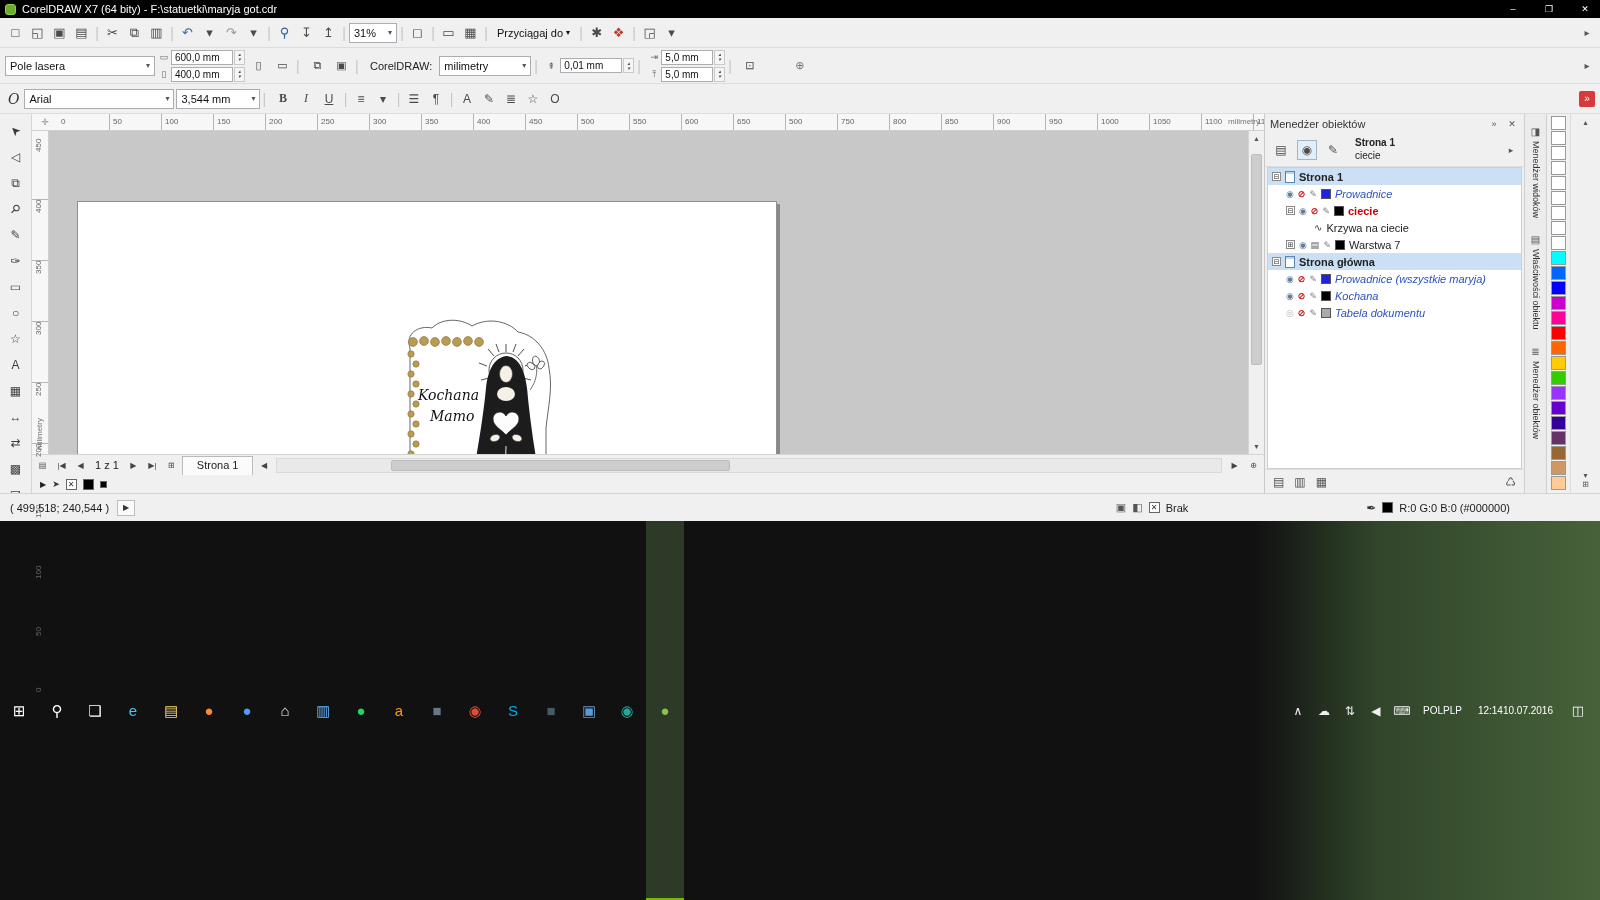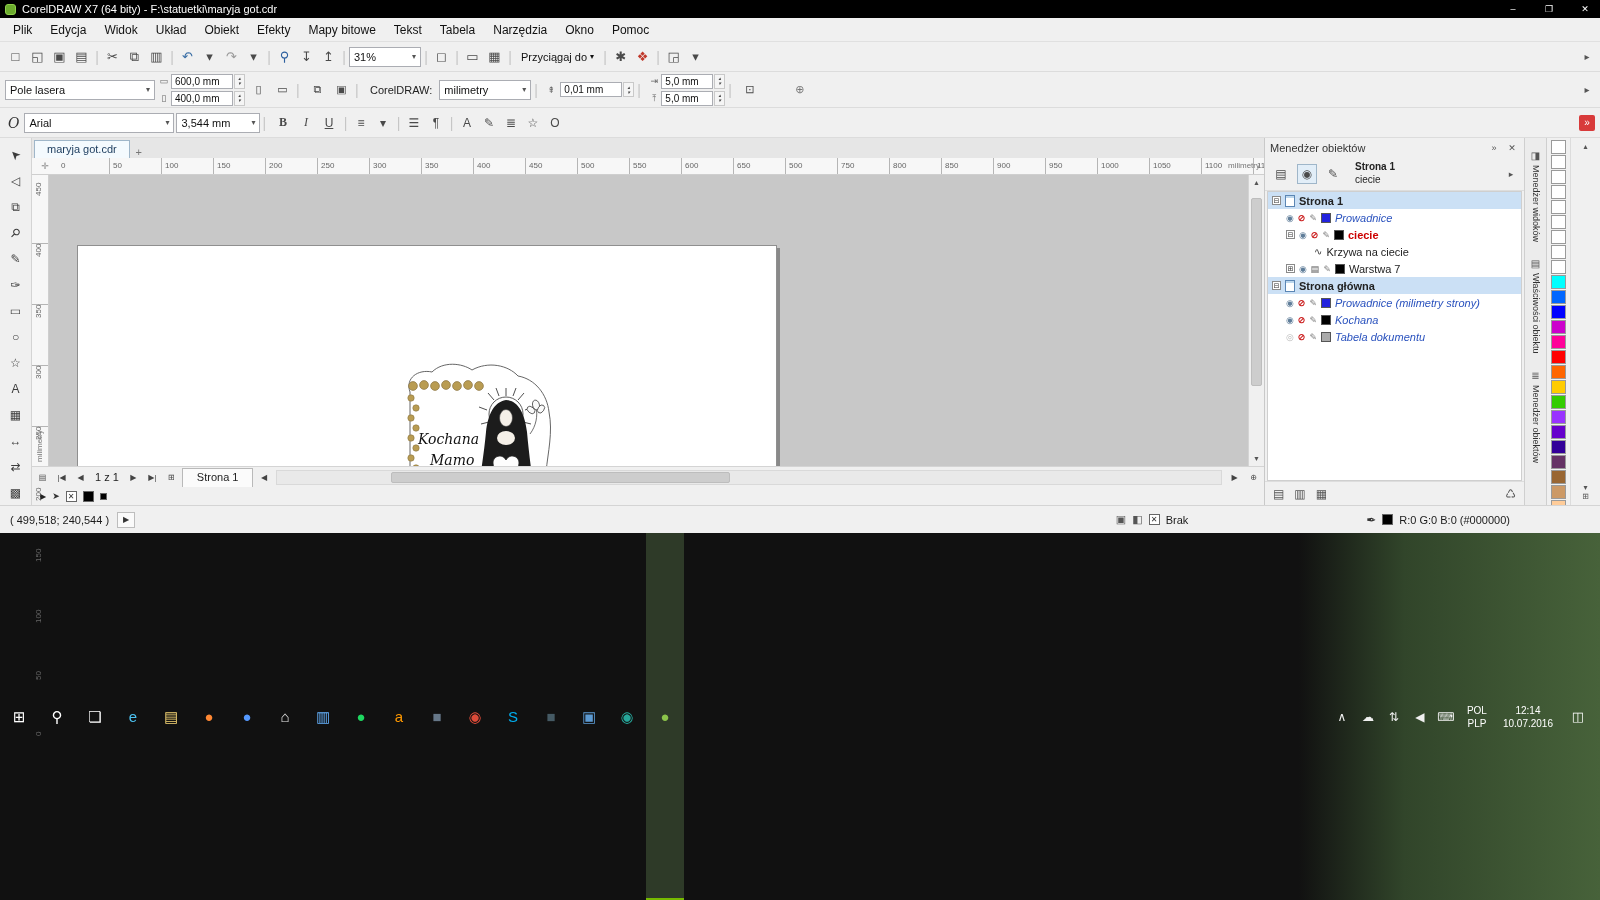--- a/index.html
+++ b/index.html
@@ -128,53 +128,38 @@
   .statusbar .sp2{margin-left:170px;margin-right:80px}
   .nibicon{font-size:12px;color:#333}
 
   
   .taskbar{flex:1;min-height:40px;background:#111;display:flex;align-items:stretch;color:#ddd}
   .tbapp{width:38px;display:flex;align-items:center;justify-content:center;font-size:15px}
   .tbapps{display:flex}
   .tbapps .tbapp:last-child{background:#2e3a28;box-shadow:inset 0 -2px 0 #76b900}
   .tray{margin-left:auto;display:flex;align-items:center;background:linear-gradient(90deg,rgba(17,17,17,0) 0,#31452a 35%,#47623a 100%);padding-left:30px}
   .trayicon{width:26px;display:flex;align-items:center;justify-content:center;font-size:12px;color:#f0f0f0}
-  .langblk,.clockblk{display:flex;flex-direction:column;align-items:center;justify-content:center;font-size:10px;line-height:1.3;color:#fff;padding:0 8px}
+  .langblk,.clockblk{display:flex;flex-direction:row;align-items:center;justify-content:center;font-size:10px;line-height:1.3;color:#fff;padding:0 8px}
   .actioncenter{width:34px;display:flex;align-items:center;justify-content:center;font-size:13px;color:#fff}
   .showdesk{width:5px;border-left:1px solid #3a3a3a}
 </style>
 </head>
 <body>
 
 <div class="app" data-name="coreldraw-window">
 
   <div class="titlebar" data-name="title-bar">
     <span class="app-logo" data-name="coreldraw-logo-icon"></span>
     <span data-name="window-title">CorelDRAW X7 (64 bity) - F:\statuetki\maryja got.cdr</span>
     <span class="grow"></span>
     <span class="winbtn" data-name="minimize-button">–</span>
     <span class="winbtn" data-name="restore-button">❐</span>
     <span class="winbtn" data-name="close-button">✕</span>
   </div>
 
-  <div class="menubar" data-name="menu-bar">
-
-  <span class="mi" data-name="menu-item">Plik</span>
-      <span class="mi" data-name="menu-item">Edycja</span>
-      <span class="mi" data-name="menu-item">Widok</span>
-      <span class="mi" data-name="menu-item">Układ</span>
-      <span class="mi" data-name="menu-item">Obiekt</span>
-      <span class="mi" data-name="menu-item">Efekty</span>
-      <span class="mi" data-name="menu-item">Mapy bitowe</span>
-      <span class="mi" data-name="menu-item">Tekst</span>
-      <span class="mi" data-name="menu-item">Tabela</span>
-      <span class="mi" data-name="menu-item">Narzędzia</span>
-      <span class="mi" data-name="menu-item">Okno</span>
-      <span class="mi" data-name="menu-item">Pomoc</span>
-    </div>
 
   <div class="bar toolbar1" data-name="standard-toolbar">
     <span style="display:flex;align-items:center;gap:1px">
 
     <span class="tbtn" data-name="new-document-button">□</span>
         <span class="tbtn" data-name="open-button">◱</span>
         <span class="tbtn" data-name="save-button">▣</span>
         <span class="tbtn" data-name="print-button">▤</span>
         <span class="tbtn" data-name="separator">|</span>
         <span class="tbtn" data-name="cut-button">✂</span>
@@ -184,21 +169,21 @@
         <span class="tbtn" data-name="undo-button" style="color: rgb(58, 110, 165);">↶</span>
         <span class="tbtn" data-name="undo-dropdown">▾</span>
         <span class="tbtn" data-name="redo-button" style="color: rgb(154, 154, 154);">↷</span>
         <span class="tbtn" data-name="redo-dropdown">▾</span>
         <span class="tbtn" data-name="separator">|</span>
         <span class="tbtn" data-name="search-content-button" style="color: rgb(45, 95, 158);">⚲</span>
         <span class="tbtn" data-name="import-button">↧</span>
         <span class="tbtn" data-name="export-button">↥</span>
         <span class="tbtn" data-name="separator">|</span>
       </span>
-    <span class="combo" style="width:72px" data-name="zoom-level-combo">
+    <span class="combo" style="width:48px" data-name="zoom-level-combo">
       <span>31%</span>
       <span class="arr" data-name="dropdown-arrow-icon">▾</span>
     </span>
     <span style="display:flex;align-items:center;gap:1px">
 
     <span class="tbtn" data-name="separator">|</span>
         <span class="tbtn" data-name="fullscreen-preview-button">◻</span>
         <span class="tbtn" data-name="separator">|</span>
         <span class="tbtn" data-name="show-rulers-button">▭</span>
         <span class="tbtn" data-name="show-grid-button">▦</span>
@@ -376,24 +361,20 @@
           <span class="tg">◈</span>
         </span>
           <span class="tool" data-name="smart-fill-tool">
           <span class="tg">▣</span>
         </span>
         </span>
       <span class="tool addtool" data-name="customize-toolbox-button">⊕</span>
     </div>
 
     <div class="center" data-name="document-area">
-      <div class="docrow" data-name="document-tab-bar">
-        <span class="doctab" data-name="document-tab">maryja got.cdr</span>
-        <span class="newtab" data-name="new-document-tab-button">+</span>
-      </div>
       <div class="hruler" data-name="horizontal-ruler">
         <span class="hcorner" data-name="ruler-origin-icon">✛</span>
         <span class="hticks">
 
         <span class="htick" data-name="ruler-tick">0</span>
             <span class="htick" data-name="ruler-tick">50</span>
             <span class="htick" data-name="ruler-tick">100</span>
             <span class="htick" data-name="ruler-tick">150</span>
             <span class="htick" data-name="ruler-tick">200</span>
             <span class="htick" data-name="ruler-tick">250</span>
@@ -605,21 +586,21 @@
         <div class="trow hl" data-name="tree-row-strona-glowna">
           <span class="exp" data-name="collapse-icon">⊟</span>
           <span class="pgico" data-name="page-icon"></span>
           <b data-name="page-node-label">Strona główna</b>
         </div>
         <div class="trow ind1" data-name="tree-row-prowadnice-wszystkie">
           <span class="eye" data-name="layer-visibility-icon">◉</span>
           <span class="noprint" data-name="layer-print-disabled-icon">⊘</span>
           <span class="pencil" data-name="layer-edit-icon">✎</span>
           <span class="lswatch" style="background:#2222dd" data-name="layer-color-swatch"></span>
-          <span class="blue-it" data-name="layer-label">Prowadnice (milimetry strony)</span>
+          <span class="blue-it" data-name="layer-label">Prowadnice (wszystkie maryja)</span>
         </div>
         <div class="trow ind1" data-name="tree-row-pulpit">
           <span class="eye" data-name="layer-visibility-icon">◉</span>
           <span class="noprint" data-name="layer-print-disabled-icon">⊘</span>
           <span class="pencil" data-name="layer-edit-icon">✎</span>
           <span class="lswatch" style="background:#000000" data-name="layer-color-swatch"></span>
           <span class="blue-it" data-name="layer-label">Kochana</span>
         </div>
         <div class="trow ind1" data-name="tree-row-siatka-dokumentu">
           <span class="eye off" data-name="layer-visibility-off-icon">◎</span>

